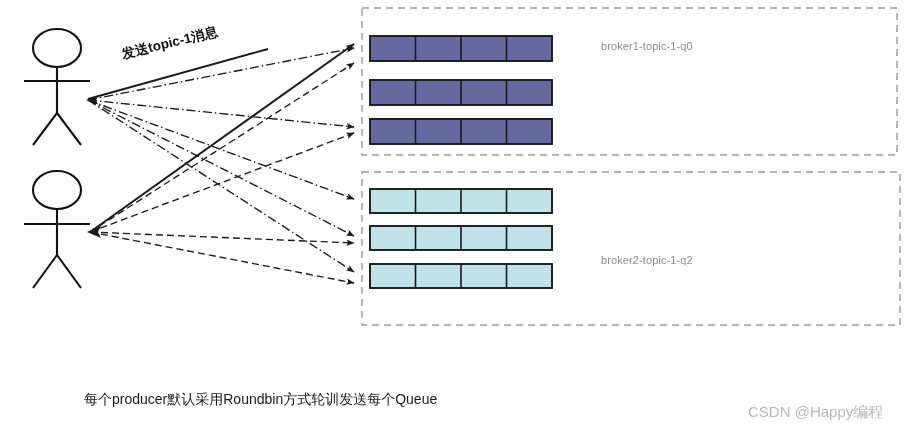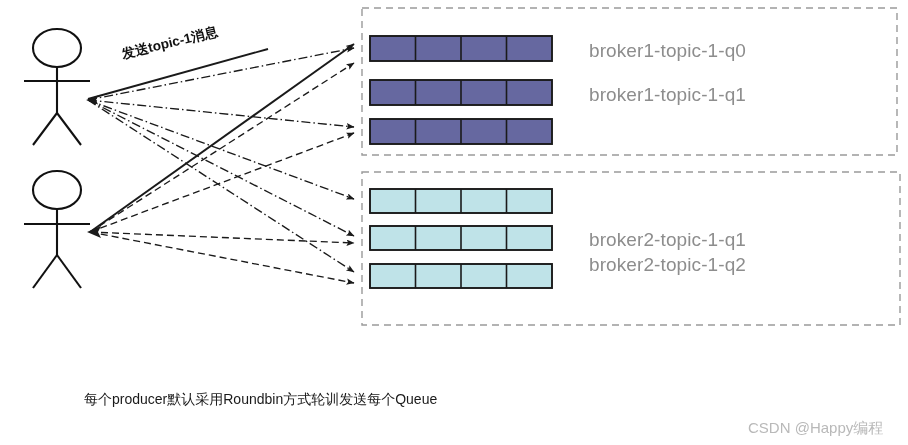--- a/index.html
+++ b/index.html
@@ -21,39 +21,40 @@
   }
   #diagram-svg {
     position: absolute;
     left: 0;
     top: 0;
     width: 908px;
     height: 445px;
   }
   .queue-label {
     position: absolute;
-    font-size: 19px;
+    font-size: 11px;
     color: #8d8d8d;
     font-family: "Liberation Sans", "DejaVu Sans", sans-serif;
     white-space: nowrap;
     letter-spacing: 0.1px;
+    margin-left: 12px;
   }
   .caption {
     position: absolute;
     left: 84px;
     top: 391px;
     font-size: 14px;
     color: #1a1a1a;
     font-family: "Liberation Sans", "DejaVu Sans", sans-serif;
     white-space: nowrap;
   }
   .watermark {
     position: absolute;
     left: 748px;
-    top: 419px;
+    top: 403px;
     font-size: 15px;
     color: #b9b9b9;
     font-family: "Liberation Sans", "DejaVu Sans", sans-serif;
     white-space: nowrap;
   }
   .flow-label {
     position: absolute;
     left: 120px;
     top: 46px;
     font-size: 13.5px;
@@ -167,22 +168,20 @@
         <line x1="415.5" y1="264" x2="415.5" y2="288" stroke="#1a1a1a" stroke-width="1.6"></line>
         <line x1="461" y1="264" x2="461" y2="288" stroke="#1a1a1a" stroke-width="1.6"></line>
         <line x1="506.5" y1="264" x2="506.5" y2="288" stroke="#1a1a1a" stroke-width="1.6"></line>
       </g>
     </g>
   </svg>
 
   <div class="flow-label">发送topic-1消息</div>
 
   <div class="queue-label" style="left:589px; top:40px;">broker1-topic-1-q0</div>
-  <div class="queue-label" style="left:589px; top:84px;">broker1-topic-1-q1</div>
 
-  <div class="queue-label" style="left:589px; top:229px;">broker2-topic-1-q1</div>
   <div class="queue-label" style="left:589px; top:254px;">broker2-topic-1-q2</div>
 
   <div class="caption">每个producer默认采用Roundbin方式轮训发送每个Queue</div>
 
   <div class="watermark">CSDN @Happy编程</div>
 
 </div>
 
 </body></html>

